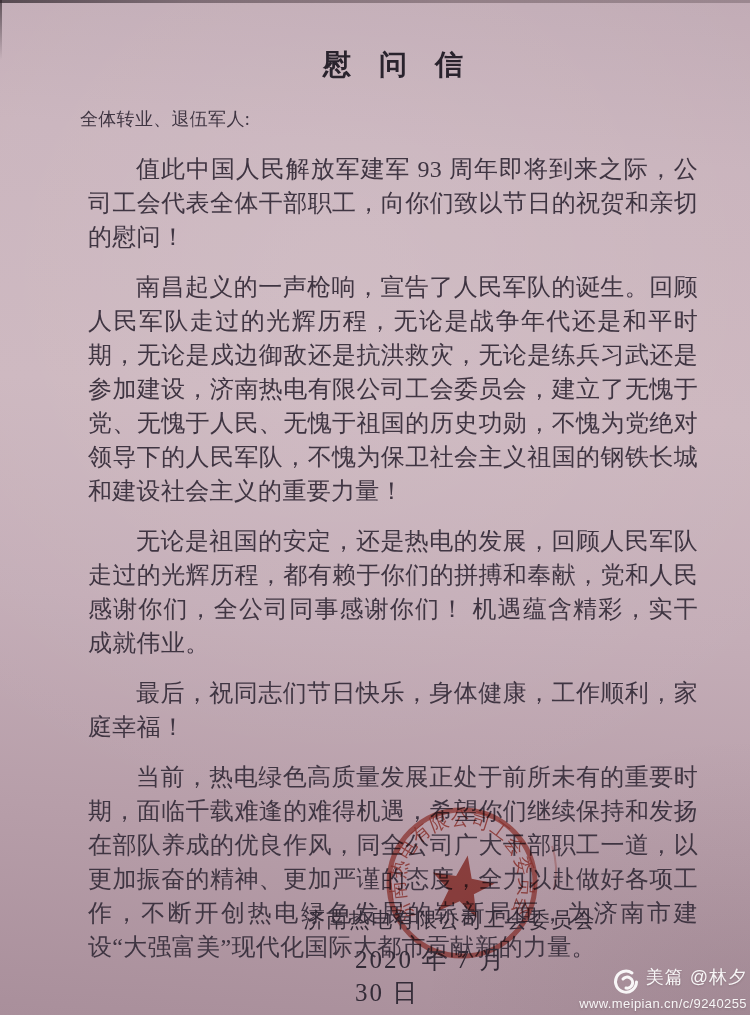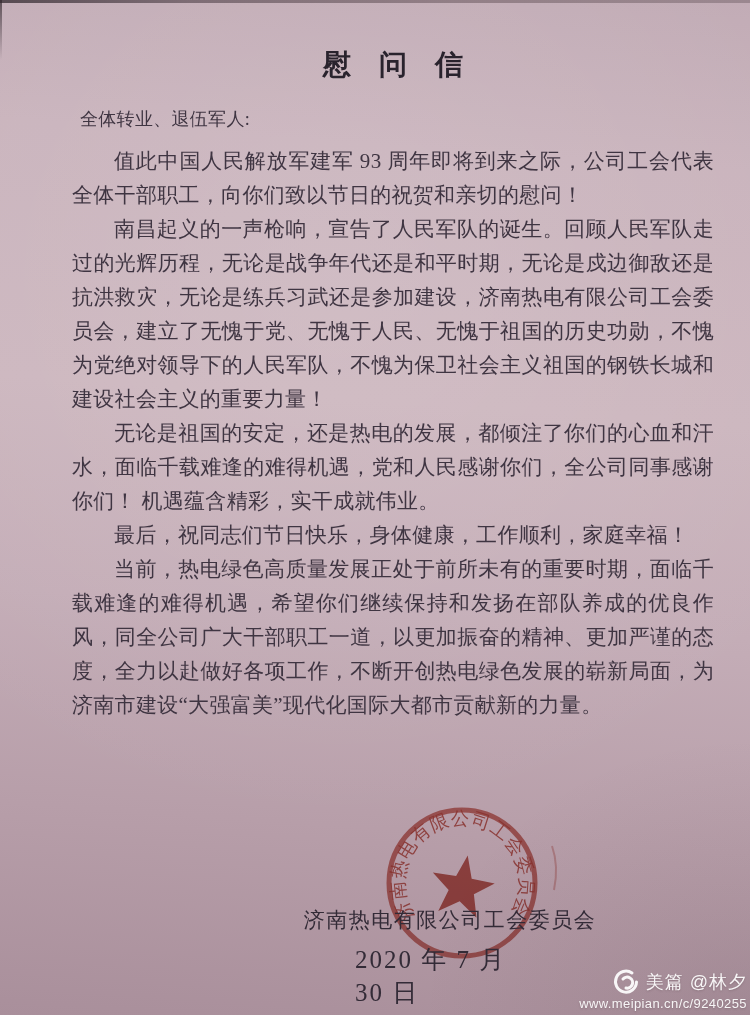--- a/index.html
+++ b/index.html
@@ -38,22 +38,22 @@
     text-indent:1em;
     color:#29232d;
   }
   .salutation{
     margin:8px;
     font-size:18px;
     line-height:34px;
     letter-spacing:.3px;
   }
   .para{
-    margin:0;
-    font-size:21px;
+    margin:16px;
+    font-size:24px;
     line-height:34px;
     letter-spacing:.3px;
     text-indent:2em;
     text-align:justify;
   }
   .seal{
     position:absolute;left:372px;top:798px;
     width:210px;height:190px;
     mix-blend-mode:multiply;
     opacity:.88;
@@ -71,37 +71,37 @@
     color:#332b37;
   }
   .watermark{
     position:absolute;right:3px;bottom:3px;
     display:flex;flex-direction:column;align-items:flex-end;
     color:rgba(255,255,255,.92);
     font-family:"Liberation Sans","DejaVu Sans",sans-serif;
     text-shadow:0 1px 2px rgba(70,50,60,.25);
     line-height:1.15;
   }
-  .wm-brand-row{display:flex;align-items:center;gap:5px;}
+  .wm-brand-row{display:flex;gap:5px;}
   .wm-brand{font-size:18px;letter-spacing:1px;}
   .wm-url{font-size:13px;letter-spacing:.4px;}
 </style>
 </head>
 <body>
 
 <div class="photo">
   <div class="letter">
 
     <h1 class="title">慰问信</h1>
 
     <p class="salutation">全体转业、退伍军人:</p>
 
     <p class="para">值此中国人民解放军建军 93 周年即将到来之际，公司工会代表全体干部职工，向你们致以节日的祝贺和亲切的慰问！</p>
     <p class="para">南昌起义的一声枪响，宣告了人民军队的诞生。回顾人民军队走过的光辉历程，无论是战争年代还是和平时期，无论是戍边御敌还是抗洪救灾，无论是练兵习武还是参加建设，济南热电有限公司工会委员会，建立了无愧于党、无愧于人民、无愧于祖国的历史功勋，不愧为党绝对领导下的人民军队，不愧为保卫社会主义祖国的钢铁长城和建设社会主义的重要力量！</p>
-    <p class="para">无论是祖国的安定，还是热电的发展，都倾注了你们的心血和汗水，面临千载难逢的难得机遇，党和人民感谢你们，全公司同事感谢你们！ 机遇蕴含精彩，实干成就伟业。</p>
+    <p class="para">无论是祖国的安定，还是热电的发展，回顾人民军队走过的光辉历程，都有赖于你们的拼搏和奉献，党和人民感谢你们，全公司同事感谢你们！ 机遇蕴含精彩，实干成就伟业。</p>
     <p class="para">最后，祝同志们节日快乐，身体健康，工作顺利，家庭幸福！</p>
     <p class="para">当前，热电绿色高质量发展正处于前所未有的重要时期，面临千载难逢的难得机遇，希望你们继续保持和发扬在部队养成的优良作风，同全公司广大干部职工一道，以更加振奋的精神、更加严谨的态度，全力以赴做好各项工作，不断开创热电绿色发展的崭新局面，为济南市建设“大强富美”现代化国际大都市贡献新的力量。</p>
   </div>
 
   <svg class="seal" viewBox="0 0 210 190" width="210" height="190" aria-hidden="true">
     <circle cx="90" cy="85" r="73" fill="none" stroke="#b8392d" stroke-width="5" opacity="0.75"></circle>
     <path id="sealArc" d="M 42.5,118 A 58,58 0 1 1 137.5,118" fill="none"></path>
     <text font-size="19" fill="#b5382c" opacity="0.85" font-family="Liberation Serif, DejaVu Serif, serif" letter-spacing="1">
       <textPath href="#sealArc" startOffset="0" textLength="250" lengthAdjust="spacingAndGlyphs">济南热电有限公司工会委员会</textPath>
     </text>

